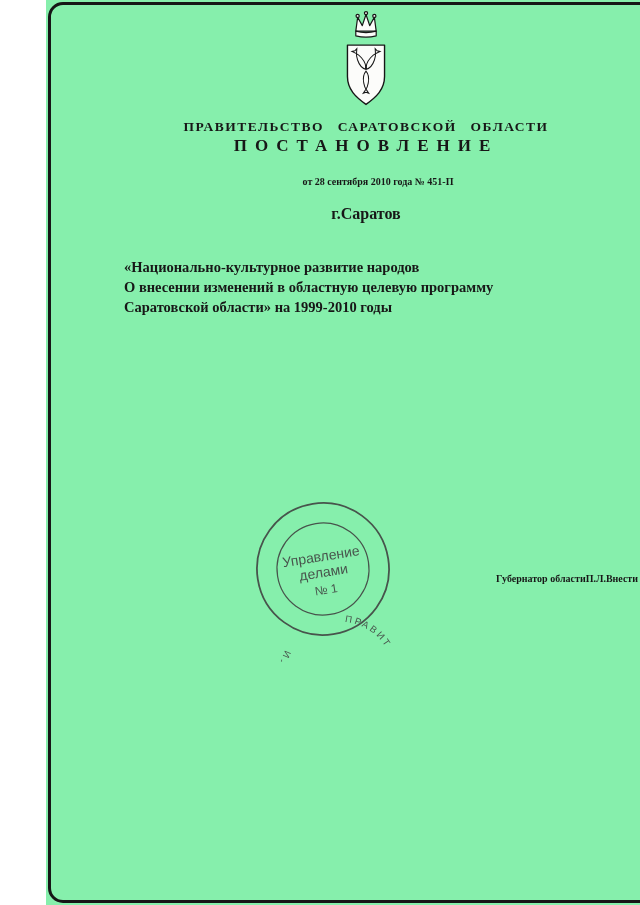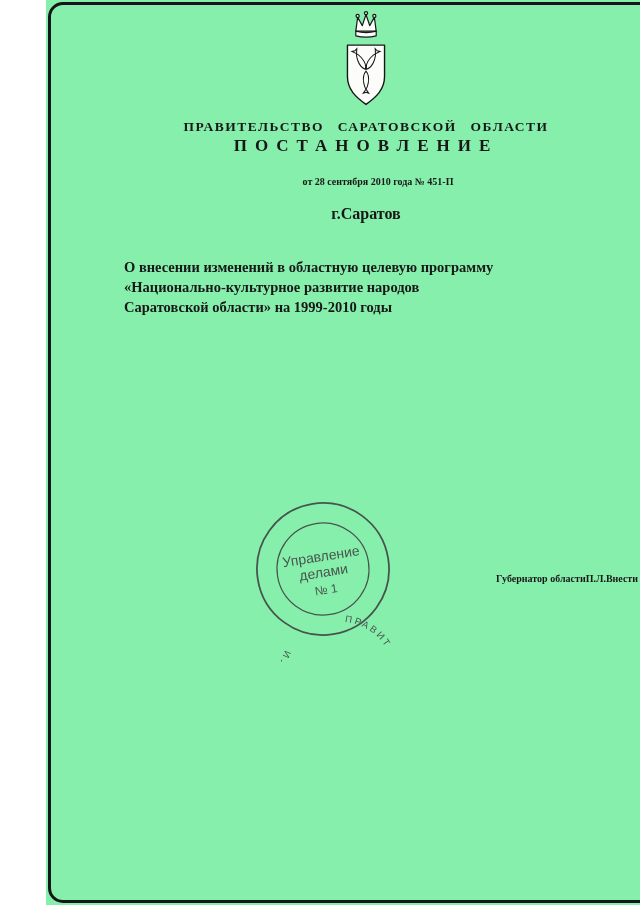--- a/index.html
+++ b/index.html
@@ -106,22 +106,22 @@
 
   <div class="org-name">ПРАВИТЕЛЬСТВО САРАТОВСКОЙ ОБЛАСТИ</div>
 
   <div class="doc-type">ПОСТАНОВЛЕНИЕ</div>
 
   <div class="date-line">от 28 сентября 2010 года № 451-П</div>
 
   <div class="city-line">г.Саратов</div>
 
   <div class="doc-title">
+    <div>«Национально-культурное развитие народов</div>
     <div>О внесении изменений в областную целевую программу</div>
-    <div>«Национально-культурное развитие народов</div>
     <div>Саратовской области» на 1999-2010 годы</div>
   </div>
 
   <div class="body-text">
   </div>
 
   <div class="sign-row">
     <span>Губернатор области</span>
     <span>П.Л.Внести</span>
   </div>

